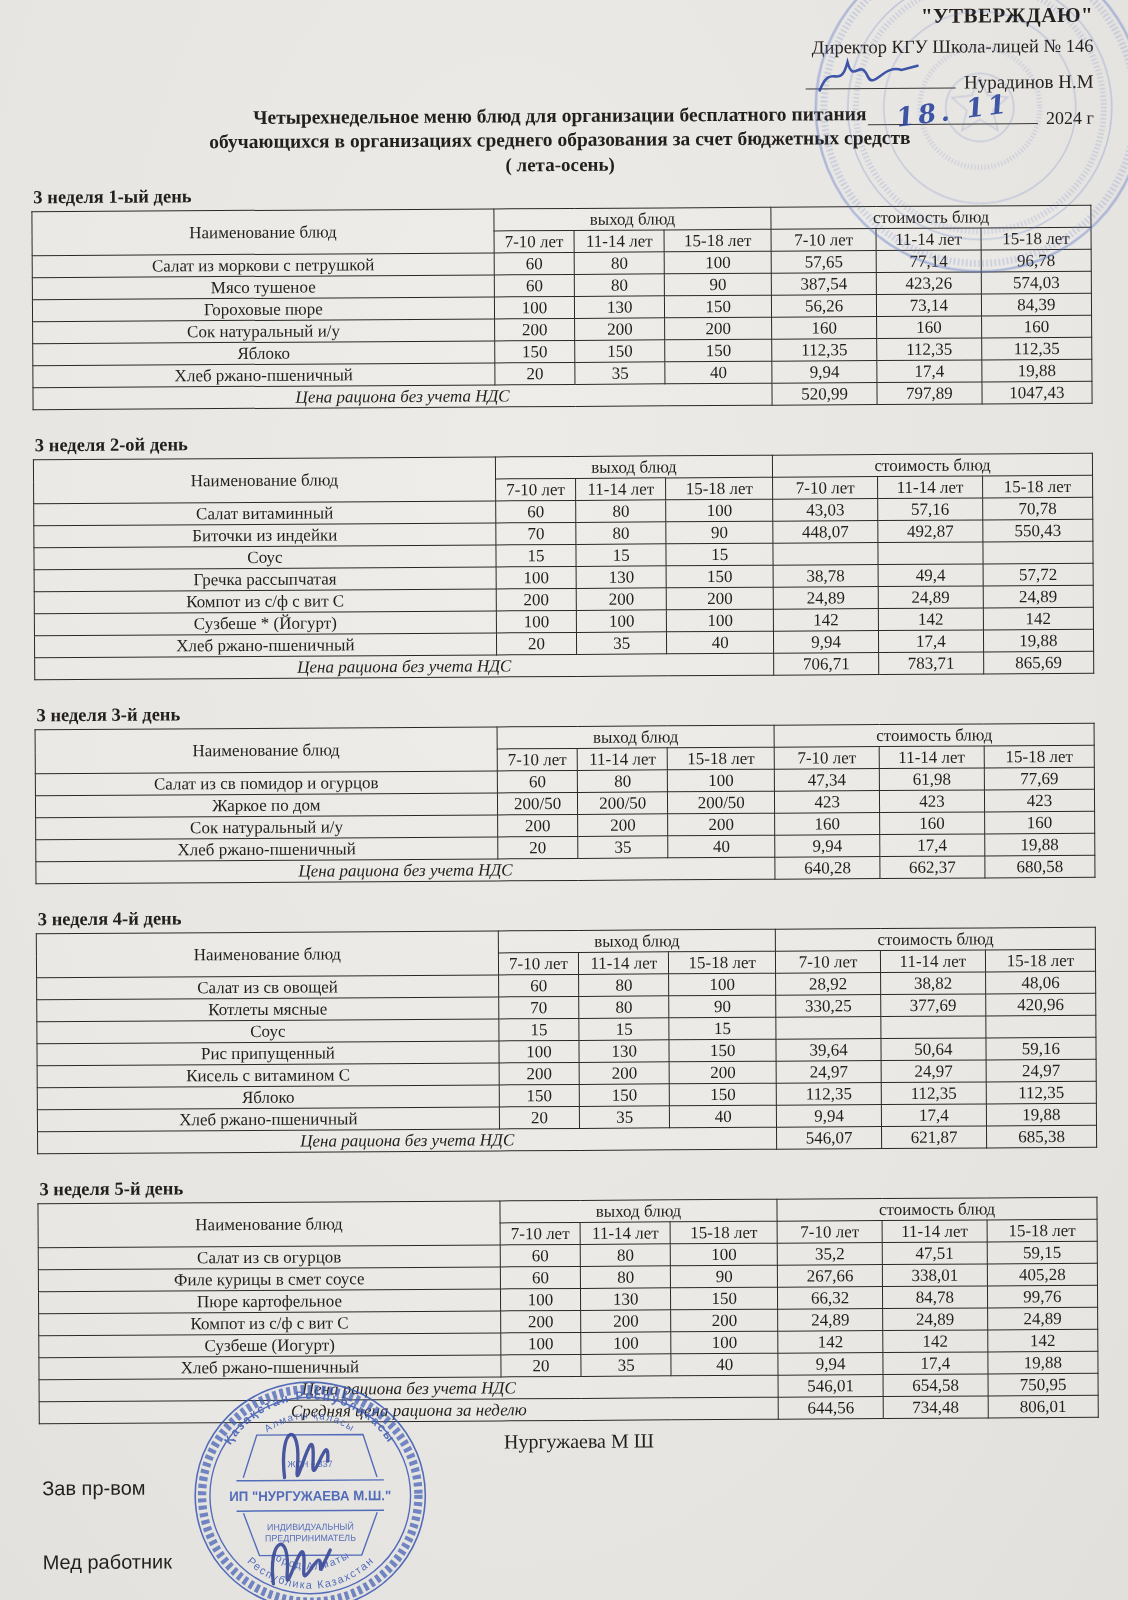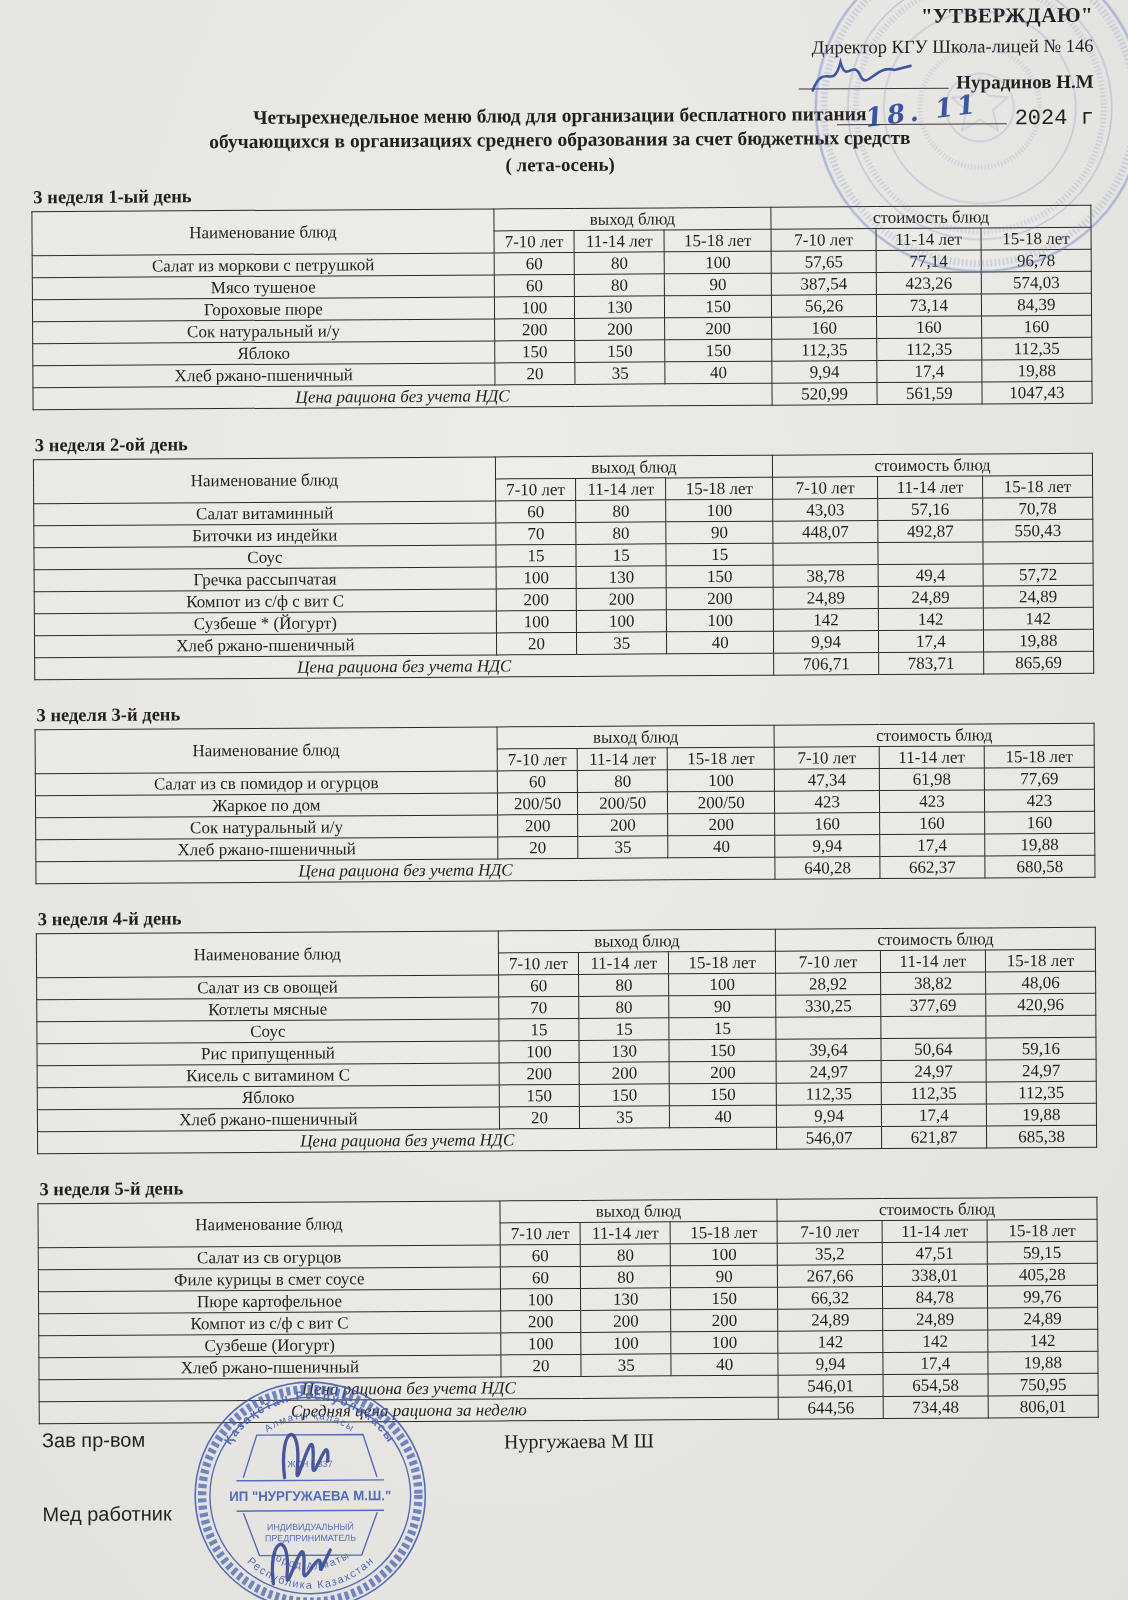--- a/index.html
+++ b/index.html
@@ -14,22 +14,22 @@
   }
   .sheet{position:absolute;inset:0;transform:rotate(-0.35deg);}
   
   .approval{position:absolute;top:6px;right:30px;width:360px;text-align:right;z-index:2;}
   .approve-word{font-weight:bold;font-size:21px;letter-spacing:.5px;}
   .director-line{font-size:18.5px;margin-top:8px;}
   .sign-row{display:flex;justify-content:flex-end;align-items:baseline;gap:8px;margin-top:4px;}
   .u-line{display:inline-block;border-bottom:1.6px solid #3a3835;position:relative;}
   .u-sig{width:150px;height:26px;}
   .u-date{width:170px;height:26px;}
-  .director-name{font-weight:bold;font-size:19px;}
-  .year{font-size:22px;font-family:Liberation Mono, monospace;}
+  .director-name{font-weight:normal;font-size:19px;}
+  .year{font-size:18px;}
   .hand-sig{position:absolute;left:8px;bottom:-8px;}
   .hand-date{
     position:absolute;left:28px;bottom:-2px;color:var(--hand);
     font-family:"DejaVu Serif", serif;font-style:italic;font-weight:bold;
     font-size:26px;transform:rotate(-7deg);letter-spacing:4px;opacity:.9;
   }
   
   .title{padding-top:104px;text-align:center;font-weight:bold;}
   .title .t1,.title .t2{font-size:19.5px;line-height:24px;}
   .title .t3{font-size:19px;margin-top:2px;}
@@ -43,21 +43,21 @@
   .menu-table th,.menu-table td{
     border:1.6px solid var(--line);padding:0 6px;font-size:17px;line-height:21px;
     font-weight:normal;text-align:center;overflow:hidden;white-space:nowrap;
   }
   .menu-table thead th{height:21px;}
   .menu-table td{height:21px;}
   .name-cell{text-align:left;}
   .total-label{text-align:left;font-style:italic;font-size:17px;}
   .total-val{font-weight:bold;}
   
-  .footer-role{position:absolute;left:38px;font-family:"Liberation Sans", sans-serif;font-size:20px;}
+  .footer-role{position:absolute;left:38px;font-family:"Liberation Sans", sans-serif;font-size:20px;margin-top:48px;}
   .role1{top:1426px;} .role2{top:1500px;}
   .footer-name{position:absolute;left:500px;top:1430px;font-family:Liberation Serif, serif;font-size:20px;}
   
   .stamp{position:absolute;z-index:3;pointer-events:none;}
   .stamp-top{right:-46px;top:-80px;opacity:.42;filter:blur(.4px);}
   .stamp-bottom{left:178px;top:1378px;opacity:.88;}
   svg text{font-family:"Liberation Sans", sans-serif;}
 </style>
 </head>
 <body>
@@ -183,21 +183,21 @@
               <td class="num-cell">20</td>
               <td class="num-cell">35</td>
               <td class="num-cell">40</td>
               <td class="num-cell">9,94</td>
               <td class="num-cell">17,4</td>
               <td class="num-cell">19,88</td>
             </tr>
             <tr class="total-row">
               <td class="total-label" colspan="4">Цена рациона без  учета НДС</td>
               <td class="total-val">520,99</td>
-              <td class="total-val">561,59</td>
+              <td class="total-val">797,89</td>
               <td class="total-val">1047,43</td>
             </tr>
           </tbody>
         </table>
       </section>
       <section class="menu-section">
         <div class="section-title">3 неделя 2-ой день</div>
         <table class="menu-table">
           <colgroup>
             <col class="c-name">

